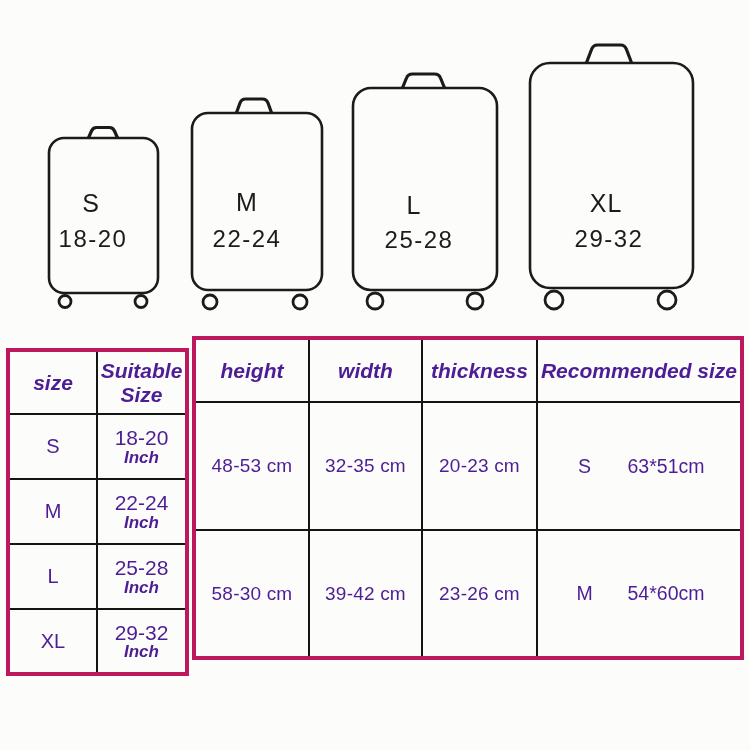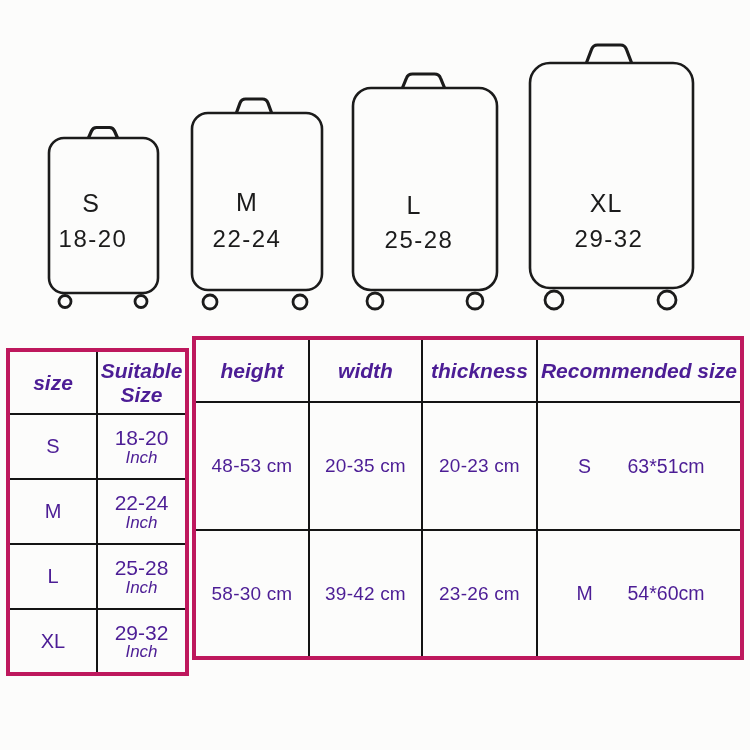--- a/index.html
+++ b/index.html
@@ -18,21 +18,21 @@
   
   table.tbl { position:absolute; border-collapse:collapse; table-layout:fixed; color:#4c1d95; background:transparent; border:4px solid #be185d; }
   .tbl th, .tbl td { border:2px solid #141414; text-align:center; vertical-align:middle; padding:0; overflow:hidden; }
   .tbl thead tr { height:64px; }
   .tbl tbody tr { height:65px; }
   .tbl th { font-style:italic; font-weight:bold; font-size:21px; line-height:1.12; }
   #size-table { left:6px; top:348px; width:179px; height:324px; }
   #dim-table  { left:192px; top:336px; width:548px; height:324px; }
   .size-letter { font-size:20px; }
   .range-line { font-size:21px; line-height:1.05; display:block; }
-  .unit-line  { font-size:17px; font-weight:normal; font-style:italic; line-height:1.0; display:block; margin-top:-1px; }
+  .unit-line  { font-size:17px; font-weight:bold; font-style:italic; line-height:1.0; display:block; margin-top:-1px; }
   .dim-cell { font-size:19px; letter-spacing:0.2px; }
   .rec-wrap { display:flex; align-items:center; justify-content:center; gap:32px; font-size:19.5px; }
   .rec-letter { min-width:22px; text-align:center; }
 </style>
 </head>
 <body>
 
 <div class="stage">
 
   <svg class="cases-svg" width="750" height="340" viewBox="0 0 750 340">
@@ -128,21 +128,21 @@
       <tr>
         <th>height</th>
         <th>width</th>
         <th>thickness</th>
         <th>Recommended size</th>
       </tr>
     </thead>
     <tbody>
       <tr>
         <td class="dim-cell">48-53 cm</td>
-        <td class="dim-cell">20-35 cm</td>
+        <td class="dim-cell">32-35 cm</td>
         <td class="dim-cell">20-23 cm</td>
         <td>
           <div class="rec-wrap">
             <span class="rec-letter">S</span>
             <span>63*51cm</span>
           </div>
         </td>
       </tr>
       <tr>
         <td class="dim-cell">58-30 cm</td>

